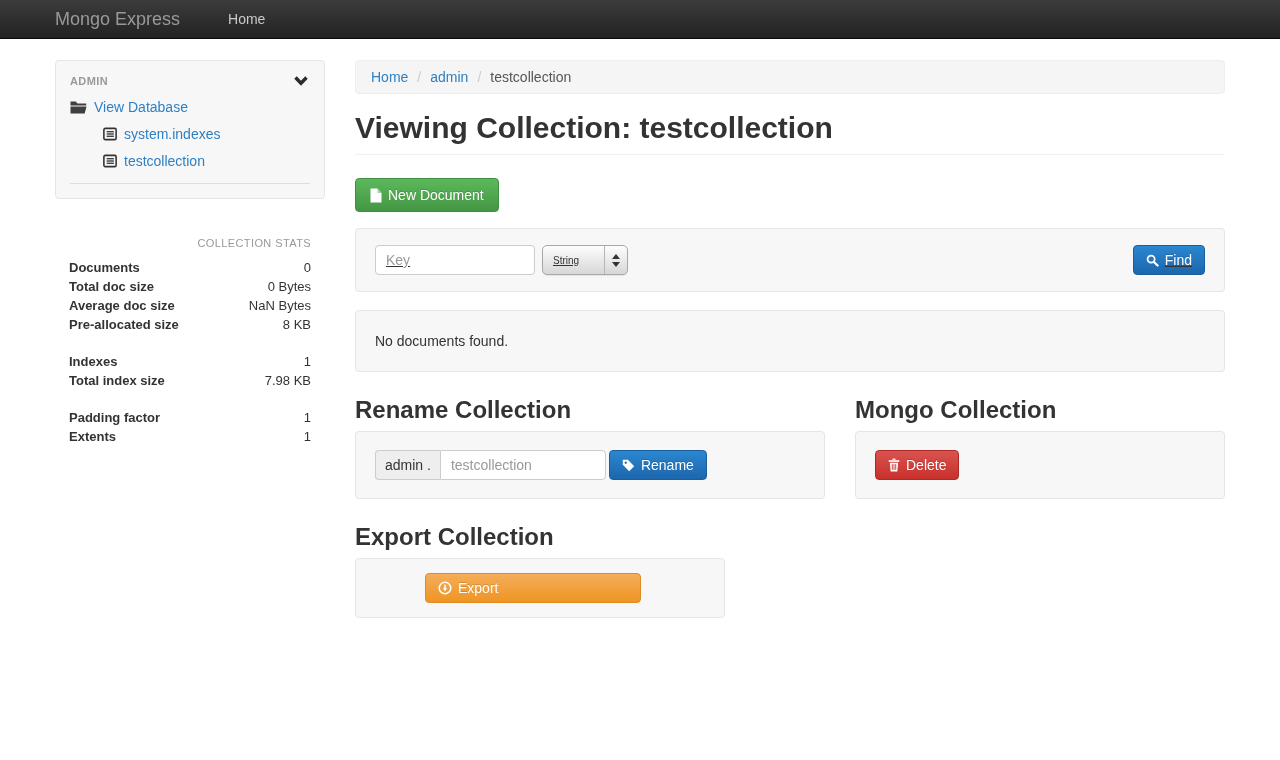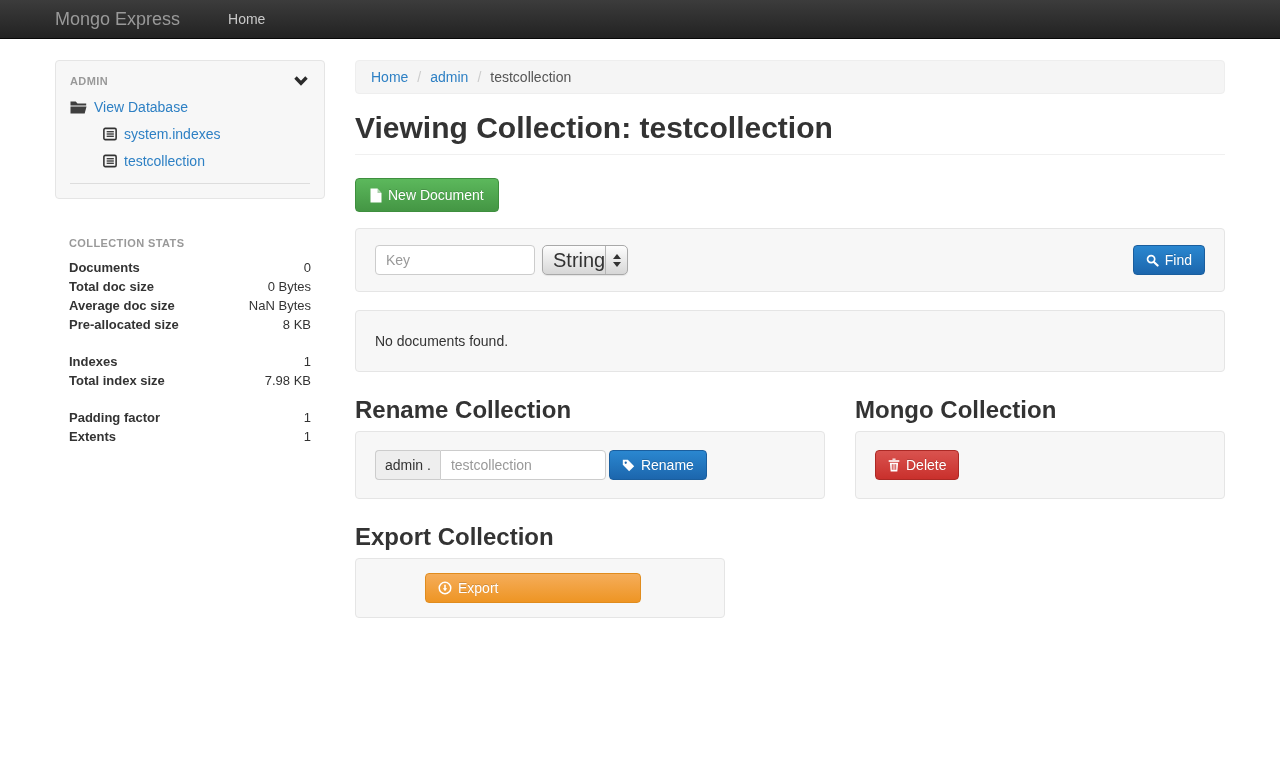--- a/index.html
+++ b/index.html
@@ -42,21 +42,21 @@
   .db-panel-title { font-size: 11px; font-weight: bold; color: #999; letter-spacing: .4px; }
   .chev-btn { background: none; border: none; cursor: pointer; padding: 2px; line-height: 0; }
   .db-row { display: flex; align-items: center; margin-top: 11px; }
   .db-row.indent { margin-left: 33px; }
   .db-row .icon { margin-right: 7px; line-height: 0; }
   .db-row a { color: #2e80c4; font-size: 14px; }
   .db-panel hr { border: none; border-top: 1px solid #ddd; margin: 14px 0 8px 0; }
 
   
   .stats { margin-top: 38px; padding: 0 14px; }
-  .stats-title { font-size: 11px; font-weight: bold; color: #999; letter-spacing: .4px; margin-bottom: 9px; }
+  .stats-title { font-size: 11px; font-weight: normal; color: #999; letter-spacing: .4px; margin-bottom: 9px; text-align: right; }
   .stat-group { margin-bottom: 18px; }
   .stat-row { display: flex; justify-content: space-between; font-size: 13px; line-height: 19px; }
   .stat-label { font-weight: bold; color: #333; }
   .stat-value { color: #333; text-align: right; }
 
   
   .breadcrumb {
     background: #f5f5f5; border: 1px solid #eee; border-radius: 4px;
     padding: 8px 15px; font-size: 14px; display: flex; align-items: center;
   }
@@ -84,36 +84,36 @@
     height: 34px; padding: 0 14px;
   }
   .btn-primary { background: linear-gradient(#2a87d0, #1c66ad); border-color: #1a5e9e; }
   .btn-danger  { background: linear-gradient(#d9534f, #c9302c); border-color: #ac2925; }
   .btn-warning {
     background: linear-gradient(#f5ad5a, #ee9524); border-color: #e08c1e;
     width: 216px; margin-left: 50px;
   }
 
   
-  .search-well { margin-top: 16px; padding: 16px 19px; display: flex; align-items: center; }
+  .search-well { margin-top: 16px; padding: 16px 19px; display: flex; align-items: center; text-decoration: underline; }
   .text-input {
     height: 30px; width: 160px; border: 1px solid #ccc; border-radius: 4px;
     padding: 0 10px; font-size: 14px; color: #333; background: #fff;
     font-family: inherit;
   }
   .text-input::placeholder { color: #999; opacity: 1; }
   .search-well .text-input + .text-input { margin-left: 6px; }
   .select {
     margin-left: 7px; height: 30px; width: 86px;
     border: 1px solid #a9a9a9; border-radius: 5px;
     background: linear-gradient(#fdfdfd, #d7d7d7);
     display: flex; align-items: stretch; cursor: pointer;
     box-shadow: 0 1px 1px rgba(0,0,0,.08);
   }
-  .select-value { flex: 1; display: flex; align-items: center; padding-left: 10px; font-size: 20px; color: #333; }
+  .select-value { flex: 1; display: flex; align-items: center; padding-left: 10px; font-size: 10px; color: #333; }
   .select-arrows {
     width: 23px; border-left: 1px solid #b5b5b5;
     display: flex; flex-direction: column; align-items: center; justify-content: center; gap: 3px;
   }
   .tri-up { width: 0; height: 0; border-left: 4px solid transparent; border-right: 4px solid transparent; border-bottom: 5px solid #333; }
   .tri-down { width: 0; height: 0; border-left: 4px solid transparent; border-right: 4px solid transparent; border-top: 5px solid #333; }
   .spacer { flex: 1; }
 
   
   .empty-well { margin-top: 18px; padding: 22px 19px; font-size: 14px; color: #333; }

